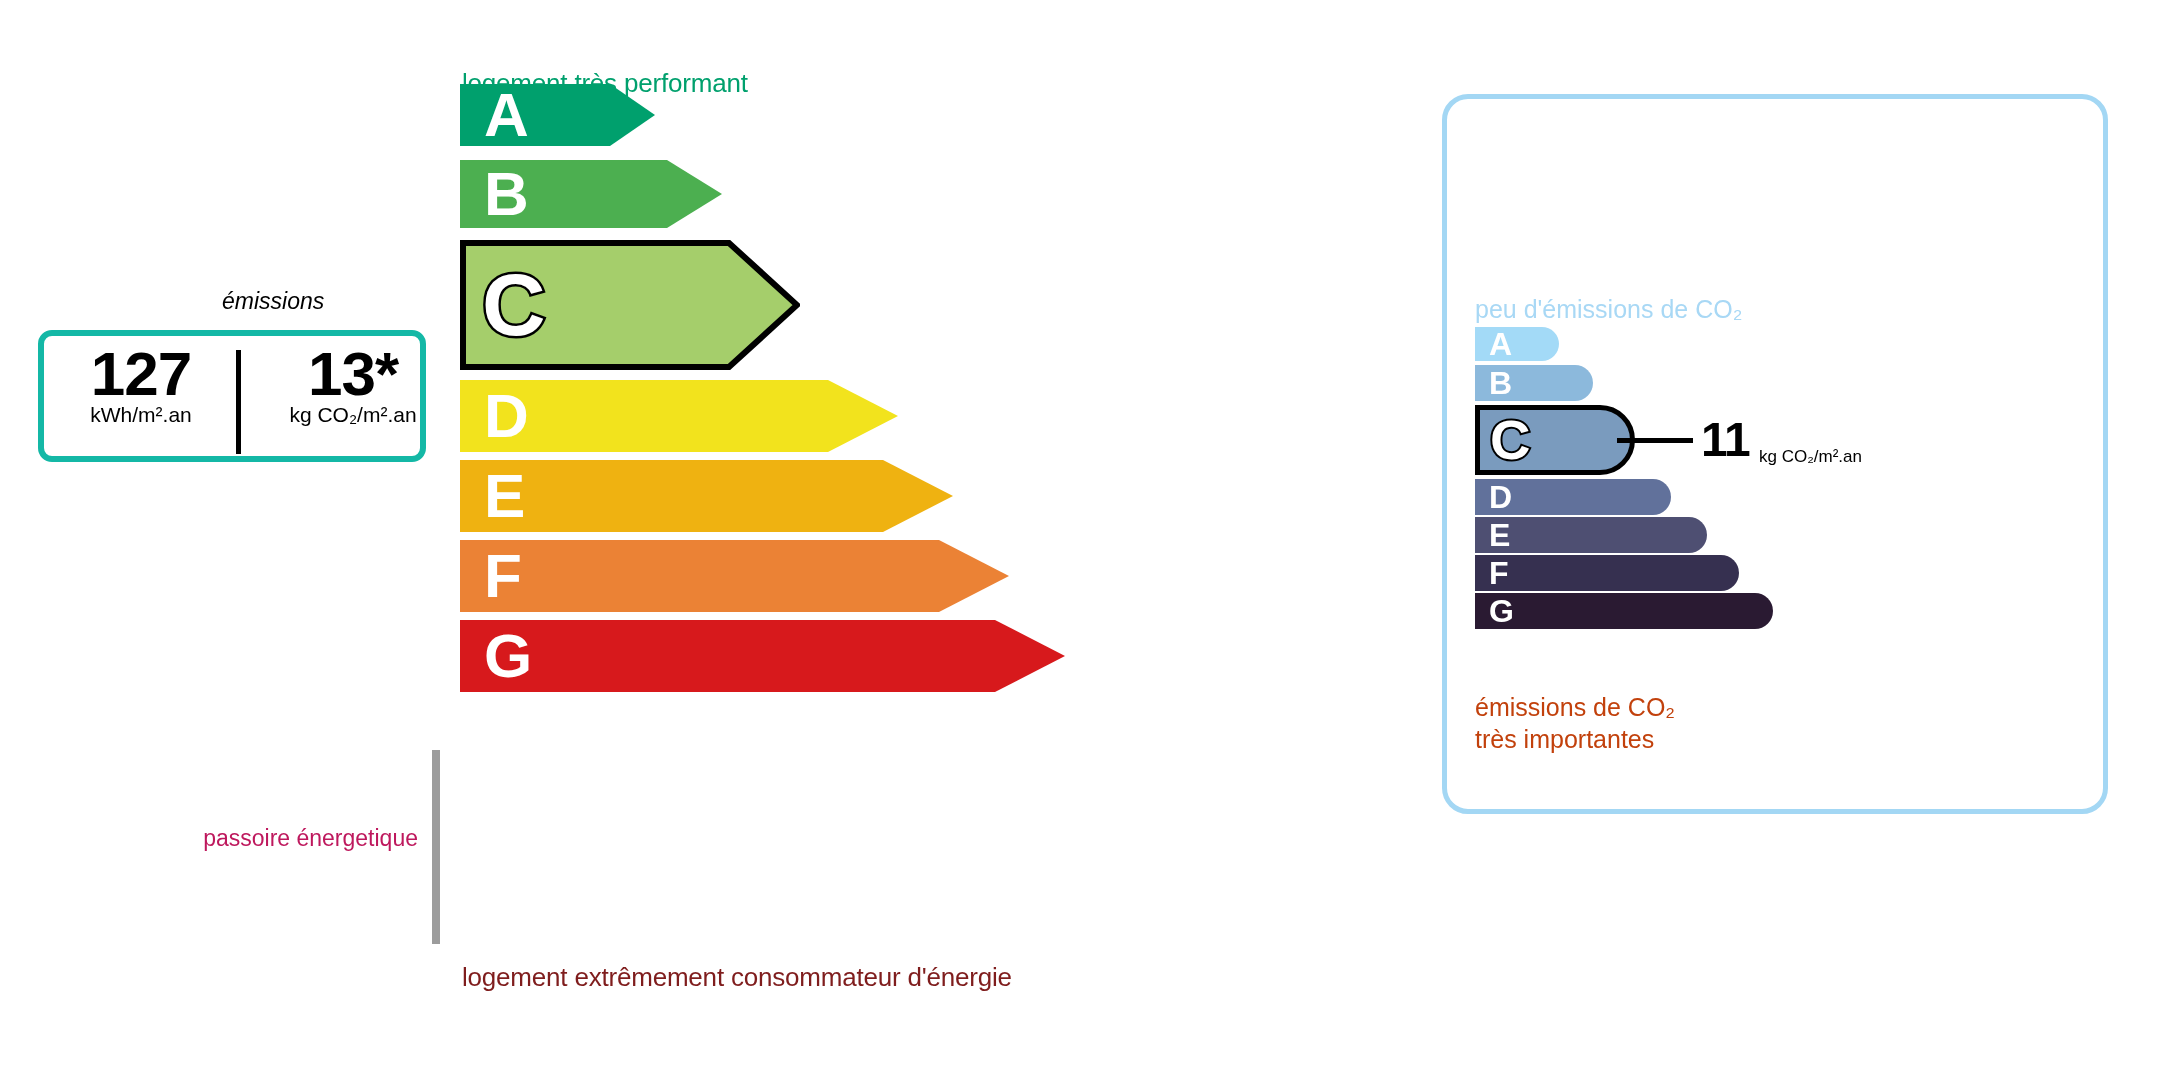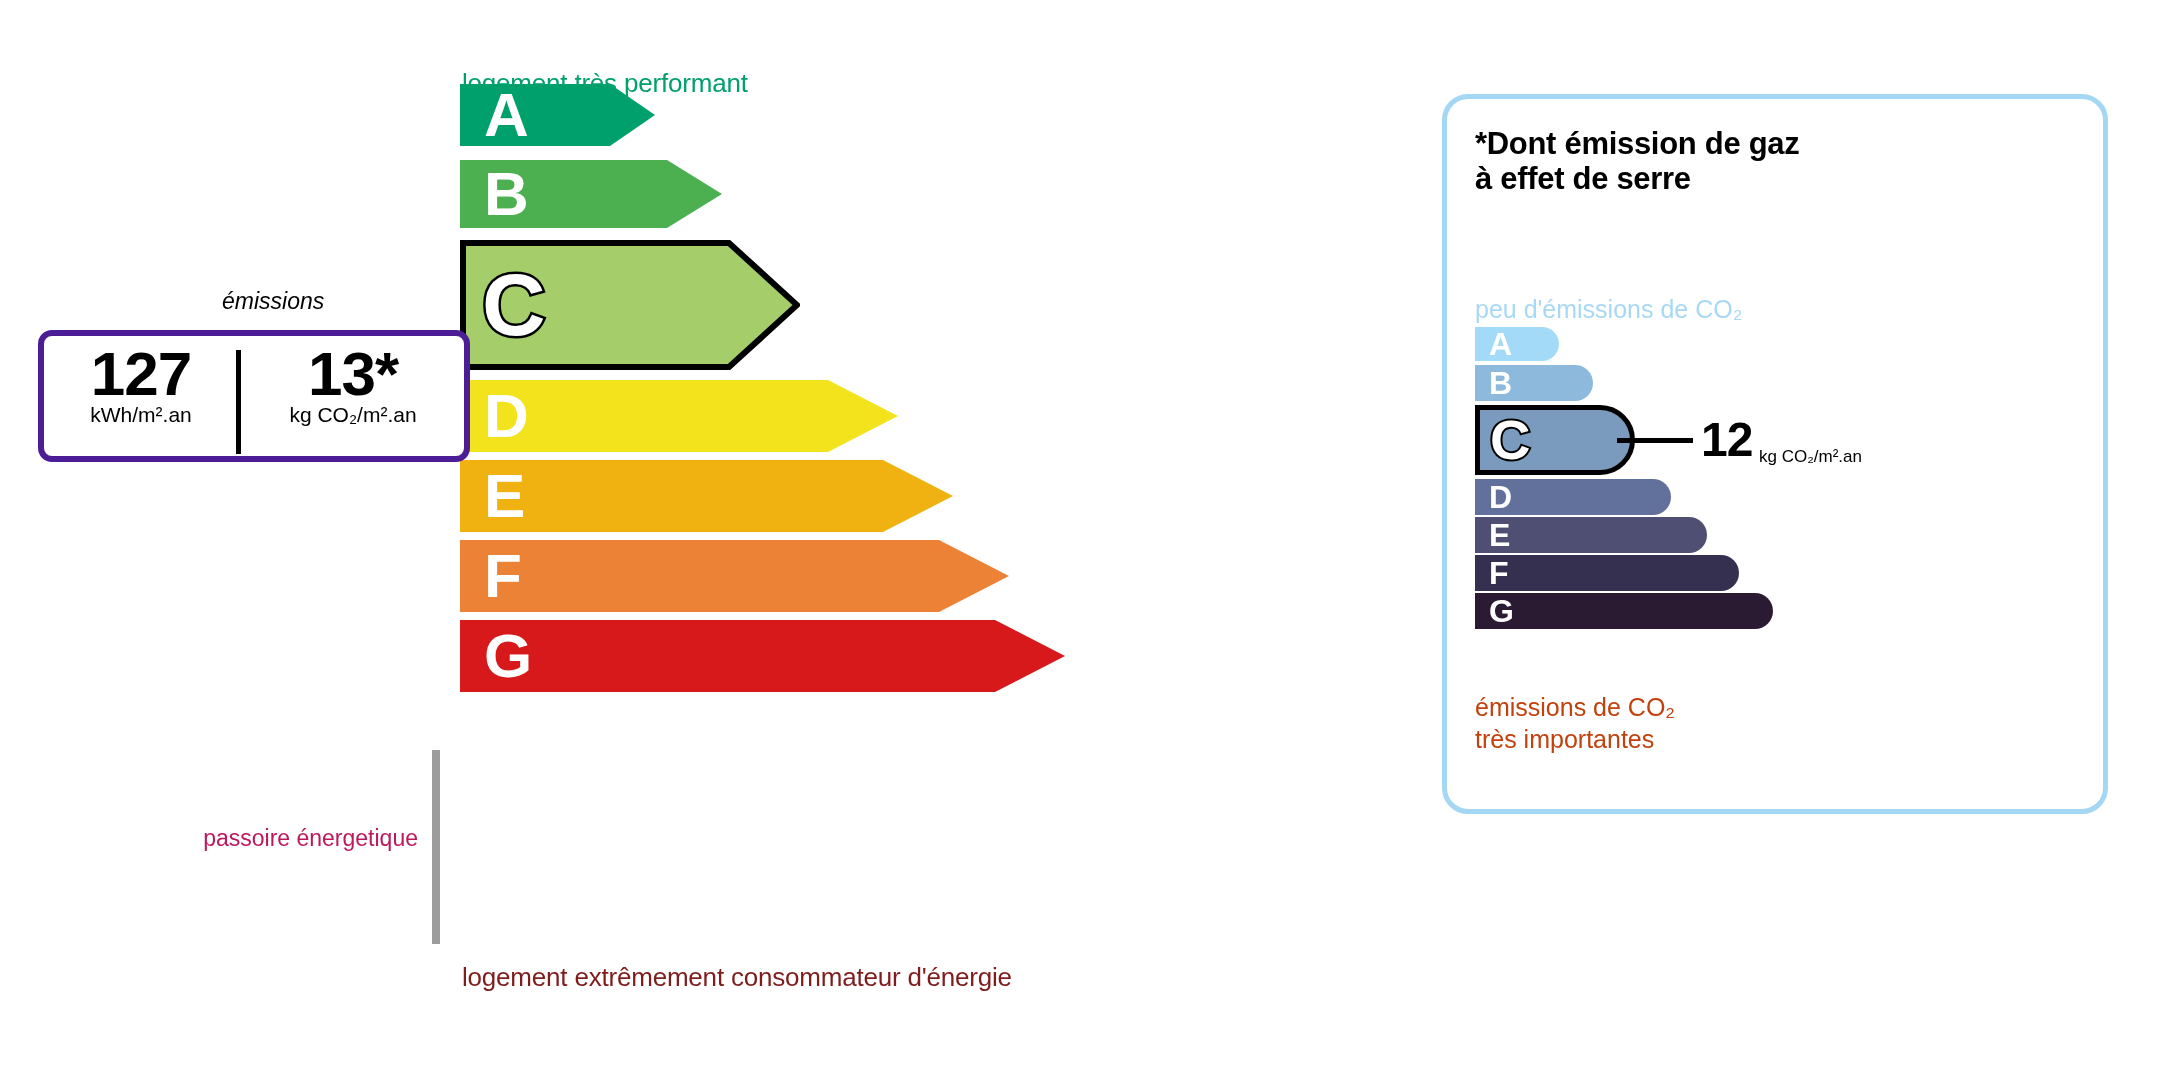--- a/index.html
+++ b/index.html
@@ -64,22 +64,22 @@
     -webkit-text-stroke: 5px #000000;
     paint-order: stroke fill;
     font-size: 88px;
     left: 22px;
   }
 
   
   #value-box {
     position: absolute;
     left: 38px; top: 318px;
-    width: 432px; height: 132px;
-    border: 6px solid #4c1d95;
+    width: 388px; height: 132px;
+    border: 6px solid #14b8a6;
     border-radius: 14px;
     background: #ffffff;
     box-sizing: border-box;
     z-index: 5;
   }
   #value-box .divider {
     position: absolute;
     left: 192px; top: 14px;
     width: 5px; height: 104px;
     background: #000000;
@@ -306,22 +306,20 @@
 
 
   <div id="passoire-bar"></div>
   <div id="passoire-text">passoire
 énergetique</div>
 
   <div class="bottom-caption">logement extrêmement consommateur d'énergie</div>
 </div>
 
 <div id="co2-panel">
-  <div id="co2-title">*Dont émission de gaz
-à effet de serre</div>
   <div id="co2-top-caption">peu d'émissions de CO₂</div>
 
   <div id="co2-bars-container">
       <div class="co2-bar" style="top: 228px; width: 84px; height: 34px; background: rgb(163, 218, 247);">
         <span class="co2-letter">A</span>
       </div>
       <div class="co2-bar" style="top: 266px; width: 118px; height: 36px; background: rgb(140, 185, 220);">
         <span class="co2-letter">B</span>
       </div>
       <div class="co2-bar highlight" style="top: 306px; width: 160px; height: 70px; background: rgb(122, 155, 190);">
@@ -335,18 +333,18 @@
       </div>
       <div class="co2-bar" style="top: 456px; width: 264px; height: 36px; background: rgb(54, 48, 80);">
         <span class="co2-letter">F</span>
       </div>
       <div class="co2-bar" style="top: 494px; width: 298px; height: 36px; background: rgb(42, 26, 50);">
         <span class="co2-letter">G</span>
       </div>
     </div>
 
   <div id="co2-leader" style="left: 170px; top: 339px; width: 76px;"></div>
-  <div id="co2-value" style="left: 254px; top: 317px;">12</div>
+  <div id="co2-value" style="left: 254px; top: 317px;">11</div>
   <div id="co2-value-unit" style="left: 312px; top: 349px;">kg CO₂/m².an</div>
 
   <div id="co2-bottom-caption">émissions de CO₂
 très importantes</div>
 </div>
 
 </body></html>

